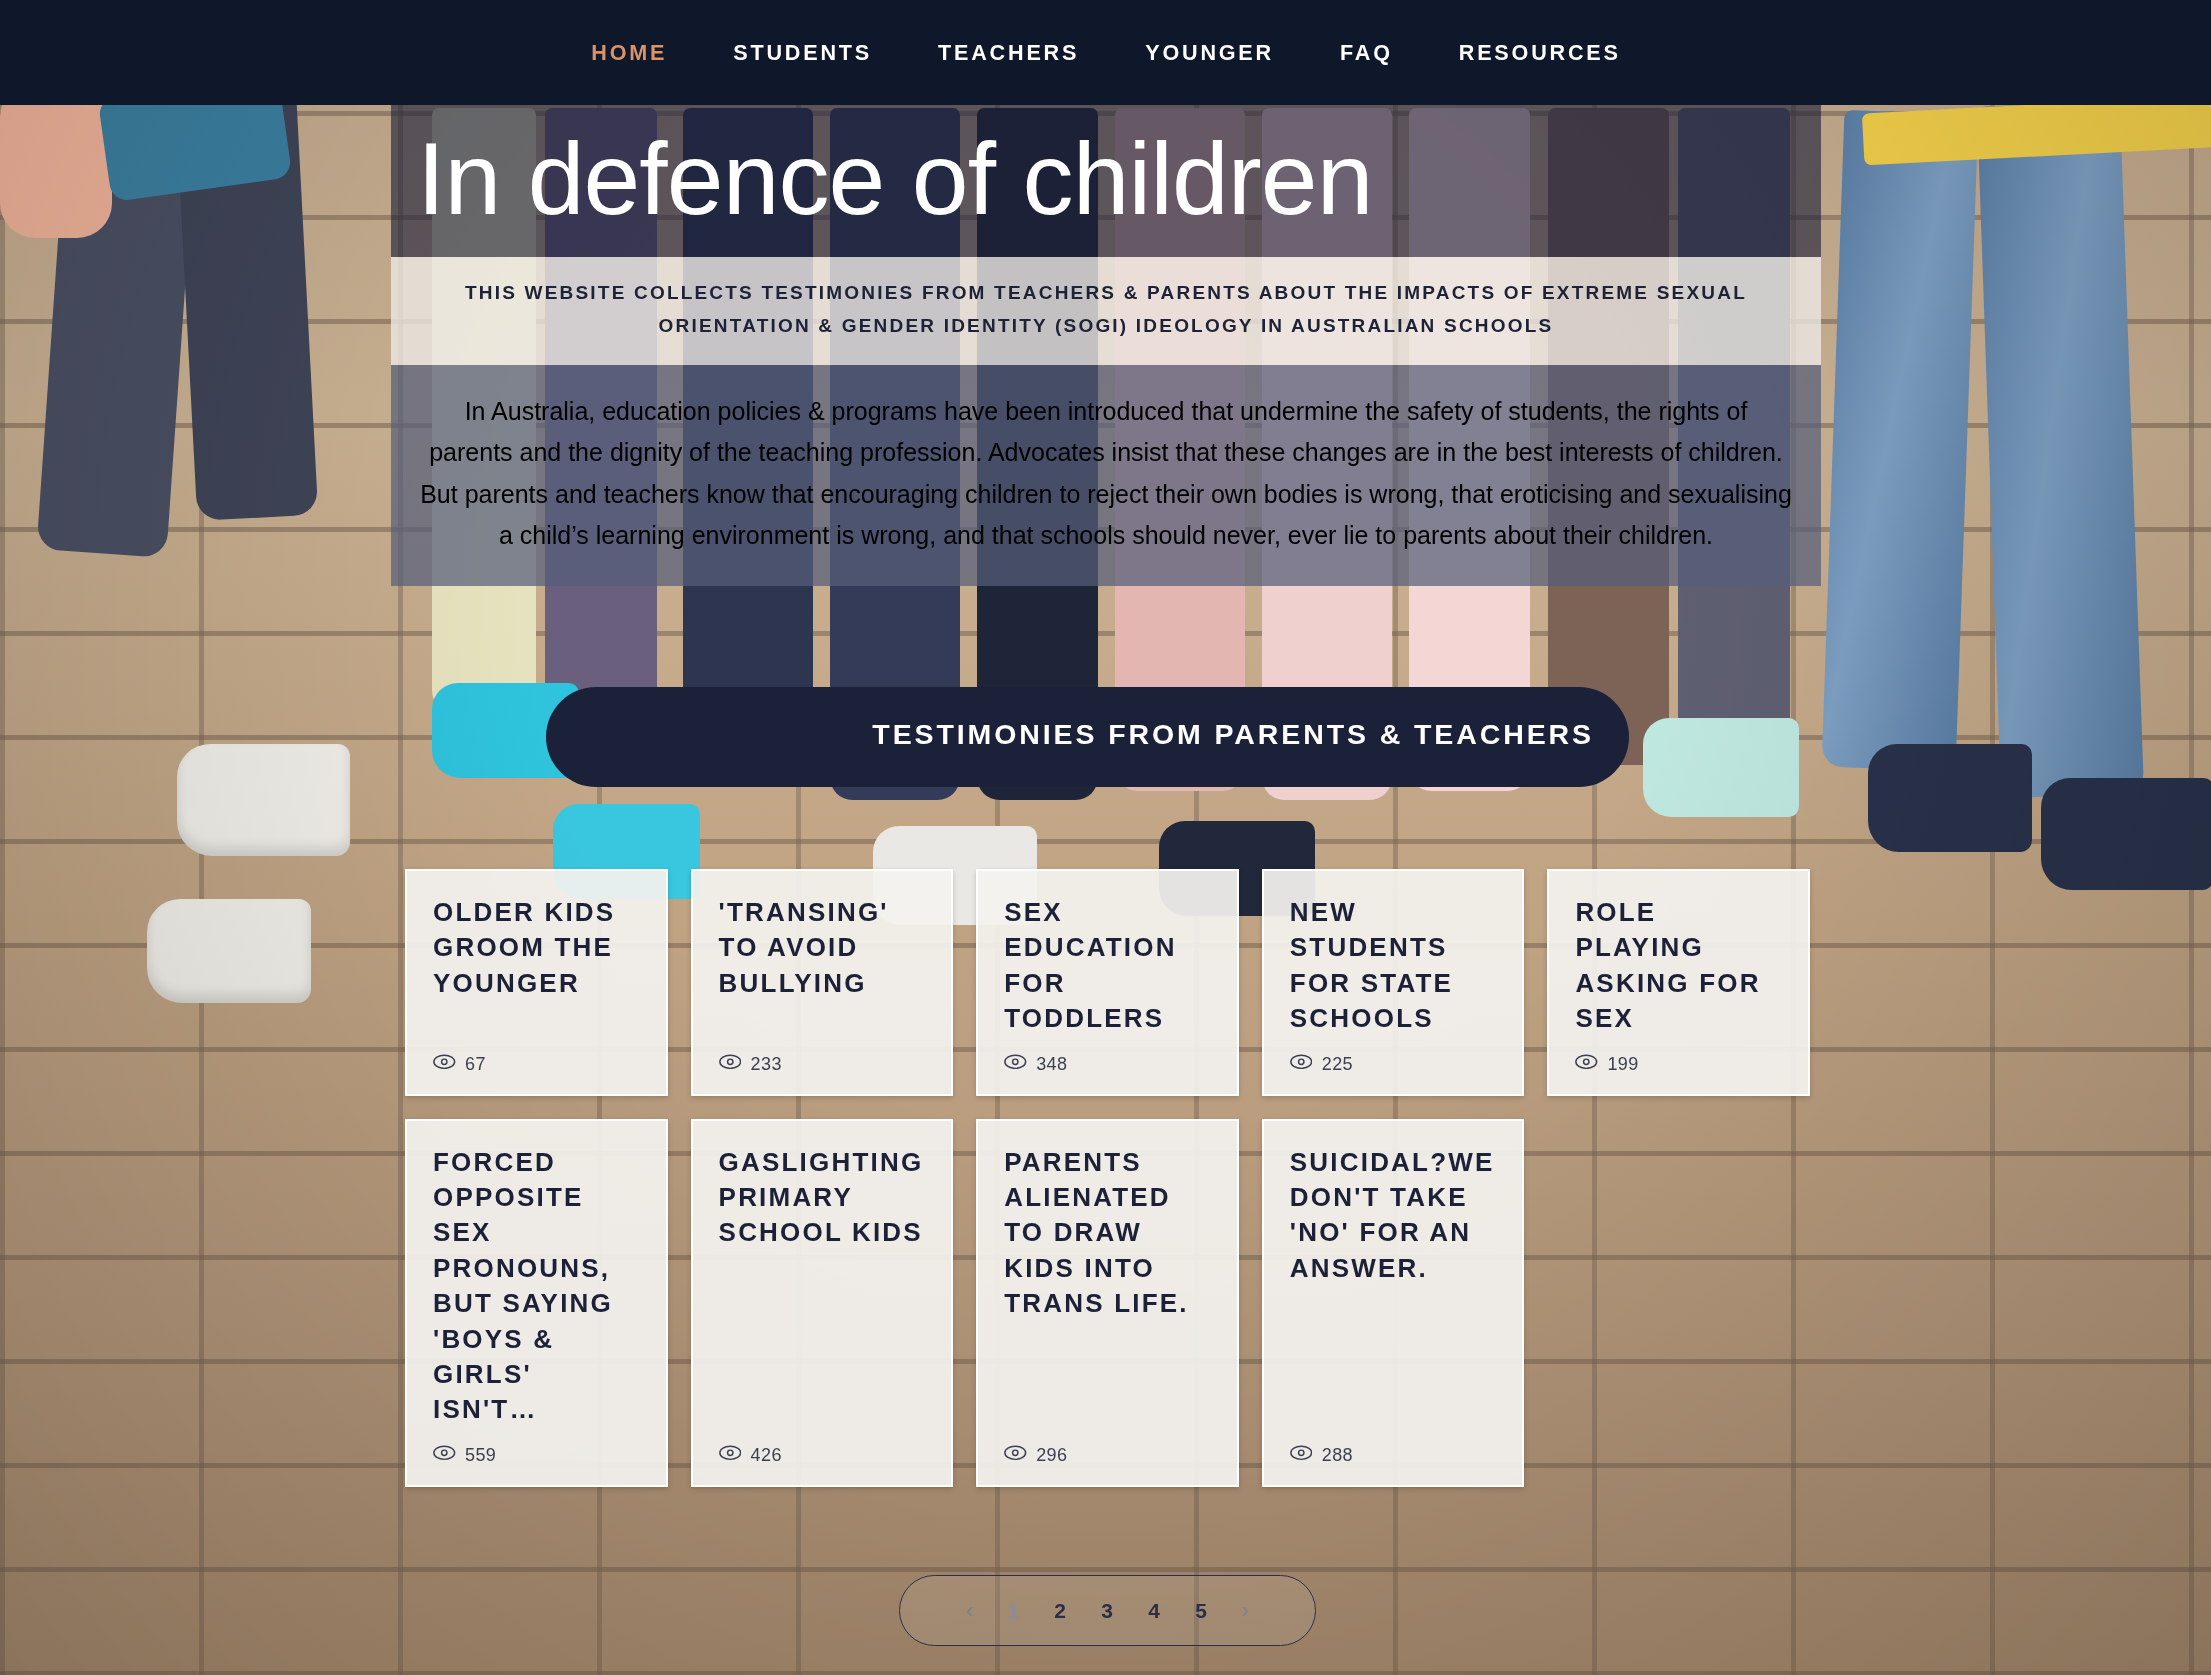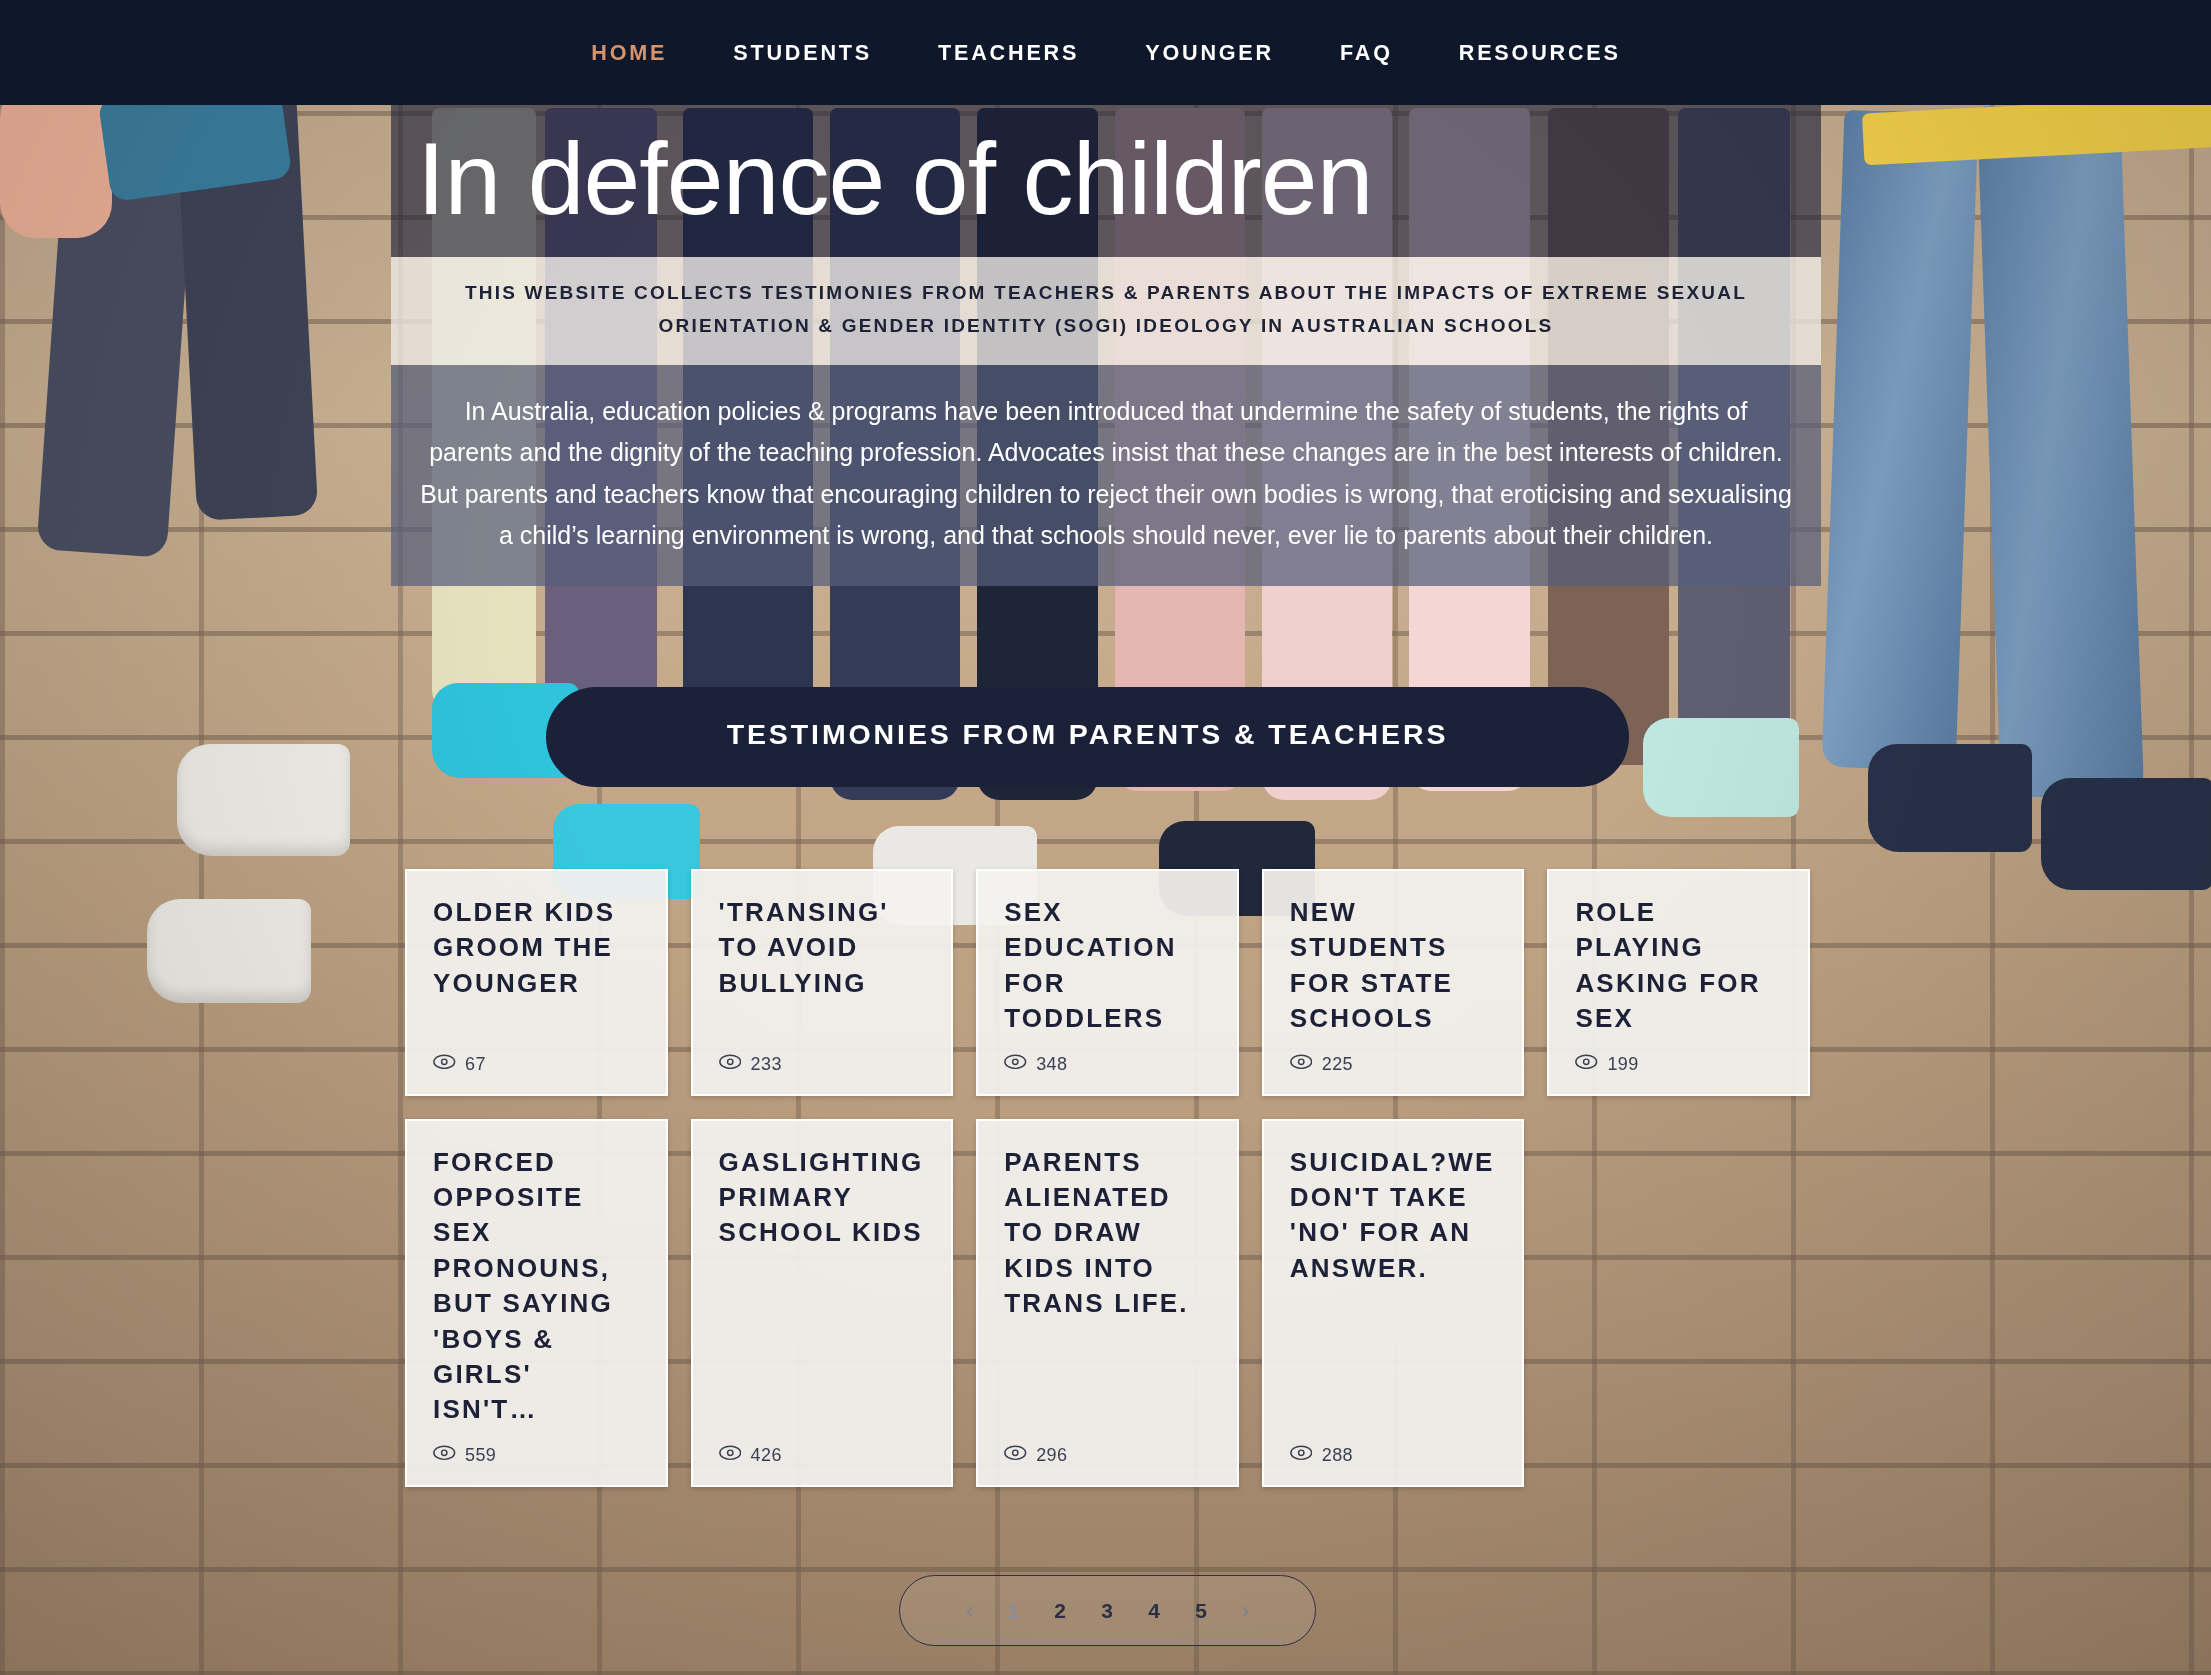--- a/index.html
+++ b/index.html
@@ -114,42 +114,42 @@
     font-weight: bold;
     letter-spacing: 2.2px;
     line-height: 1.75;
   }
   #body-band {
     background: rgba(86,94,122,0.72);
     padding: 26px 29px 29px 29px;
     text-align: center;
   }
   #body-band p {
-    color: #ffffff;
+    color: #000000;
     font-size: 25px;
     line-height: 1.66;
   }
 
   
   #pill-wrap {
     position: absolute;
     top: 687px;
     left: 546px;
     width: 1083px;
     z-index: 31;
     display: flex;
     justify-content: center;
   }
   #pill {
     background: #1b2138;
     color: #fff;
     border-radius: 69px;
     width: 1083px;
     padding: 29px 35px 35px 35px;
-    text-align: center;
+    text-align: right;
     font-size: 28.5px;
     font-weight: bold;
     letter-spacing: 2.9px;
     line-height: 1.28;
     cursor: pointer;
   }
 
   
   #grid {
     position: absolute;

